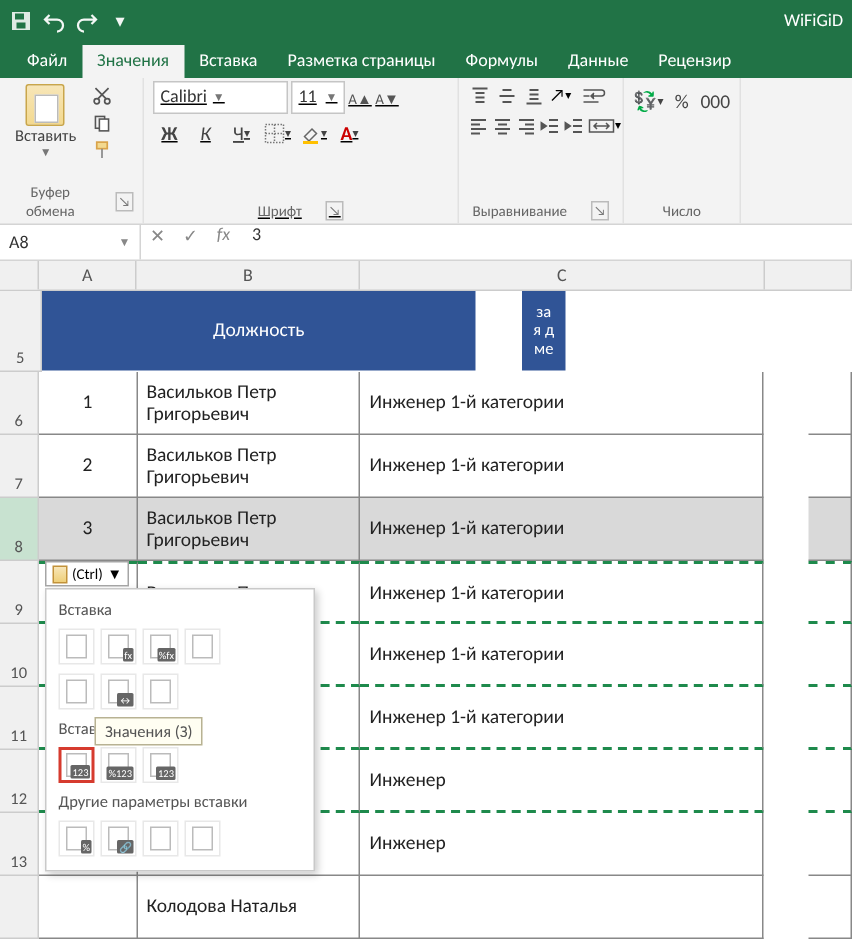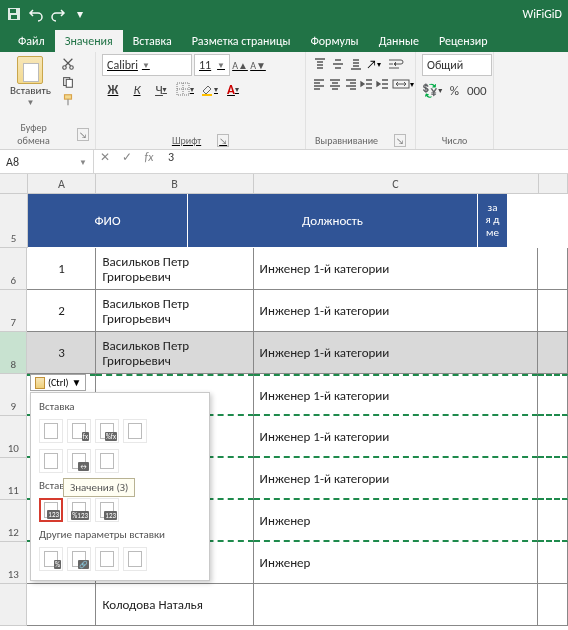--- a/index.html
+++ b/index.html
@@ -57,21 +57,21 @@
 .fb-btn { width: 22px; text-align: center; color: #888; font-size: 12px; }
 .fb-input { flex: 1; padding: 0 8px; font-size: 12px; color: #333; }
 
 .sheet { position: relative; }
 .col-headers { display: flex; height: 20px; background: #f0f0f0; border-bottom: 1px solid #ccc; }
 .corner { width: 28px; border-right: 1px solid #ccc; background: #f0f0f0; }
 .col-h { border-right: 1px solid #ccc; text-align: center; font-size: 12px; color: #555; line-height: 20px; }
 .colA { width: 70px; }
 .colB { width: 160px; }
 .colC { width: 290px; }
-.colD { width: 30px; }
+.colD { width: 30px; margin-left: 30px; }
 
 .data-row { display: flex; position: relative; }
 .row-h { width: 28px; background: #f0f0f0; border-right: 1px solid #ccc; border-bottom: 1px solid #ccc; display: flex; align-items: flex-end; justify-content: center; font-size: 11px; color: #555; padding-bottom: 2px; }
 .cell { border-right: 1px solid #888; border-bottom: 1px solid #888; padding: 4px 6px; font-size: 13px; color: #222; display: flex; align-items: center; overflow: hidden; }
 .header-row .cell { background: #305496; color: #fff; justify-content: center; text-align: center; border-right: 1px solid #fff; border-bottom: 1px solid #fff; }
 .r5 { height: 54px; }
 .r-data { height: 42px; }
 .cell.colA { justify-content: center; }
 .cell.colD { font-size: 11px; }
 
@@ -266,23 +266,20 @@
           <span style="font-size:8px">▾</span>
         </div>
     </div>
     <div class="group-label">
         <span>Выравнивание</span> 
         <span class="dlaunch">↘</span>
       </div>
   </div>
 
   <div class="group number-group">
-    <div class="combo num-combo">
-        <span>Общий</span>
-      </div>
     <div class="num-row" style="margin-top:3px">
       <div class="font-btn">💱<span style="font-size:8px">▾</span></div>
       <div class="font-btn">%</div>
       <div class="font-btn">000</div>
     </div>
     <div class="group-label">
         <span>Число</span>
       </div>
   </div>
 </div>
@@ -302,21 +299,20 @@
   <div class="col-headers">
     <div class="corner"></div>
     <div class="col-h colA">A</div>
     <div class="col-h colB">B</div>
     <div class="col-h colC">C</div>
     <div class="col-h colD"></div>
   </div>
 
   <div class="data-row header-row r5">
     <div class="row-h">5</div>
-    <div class="cell colB">ФИО</div>
     <div class="cell colC">Должность</div>
     <div class="cell colD" style="white-space:pre-line;font-size:11px;line-height:1.1">за
 я д
 ме</div>
   </div>
 
   <div id="rows-container">
       <div class="data-row r-data">
         <div class="row-h">6</div>
         <div class="cell colA" style="">1</div>

